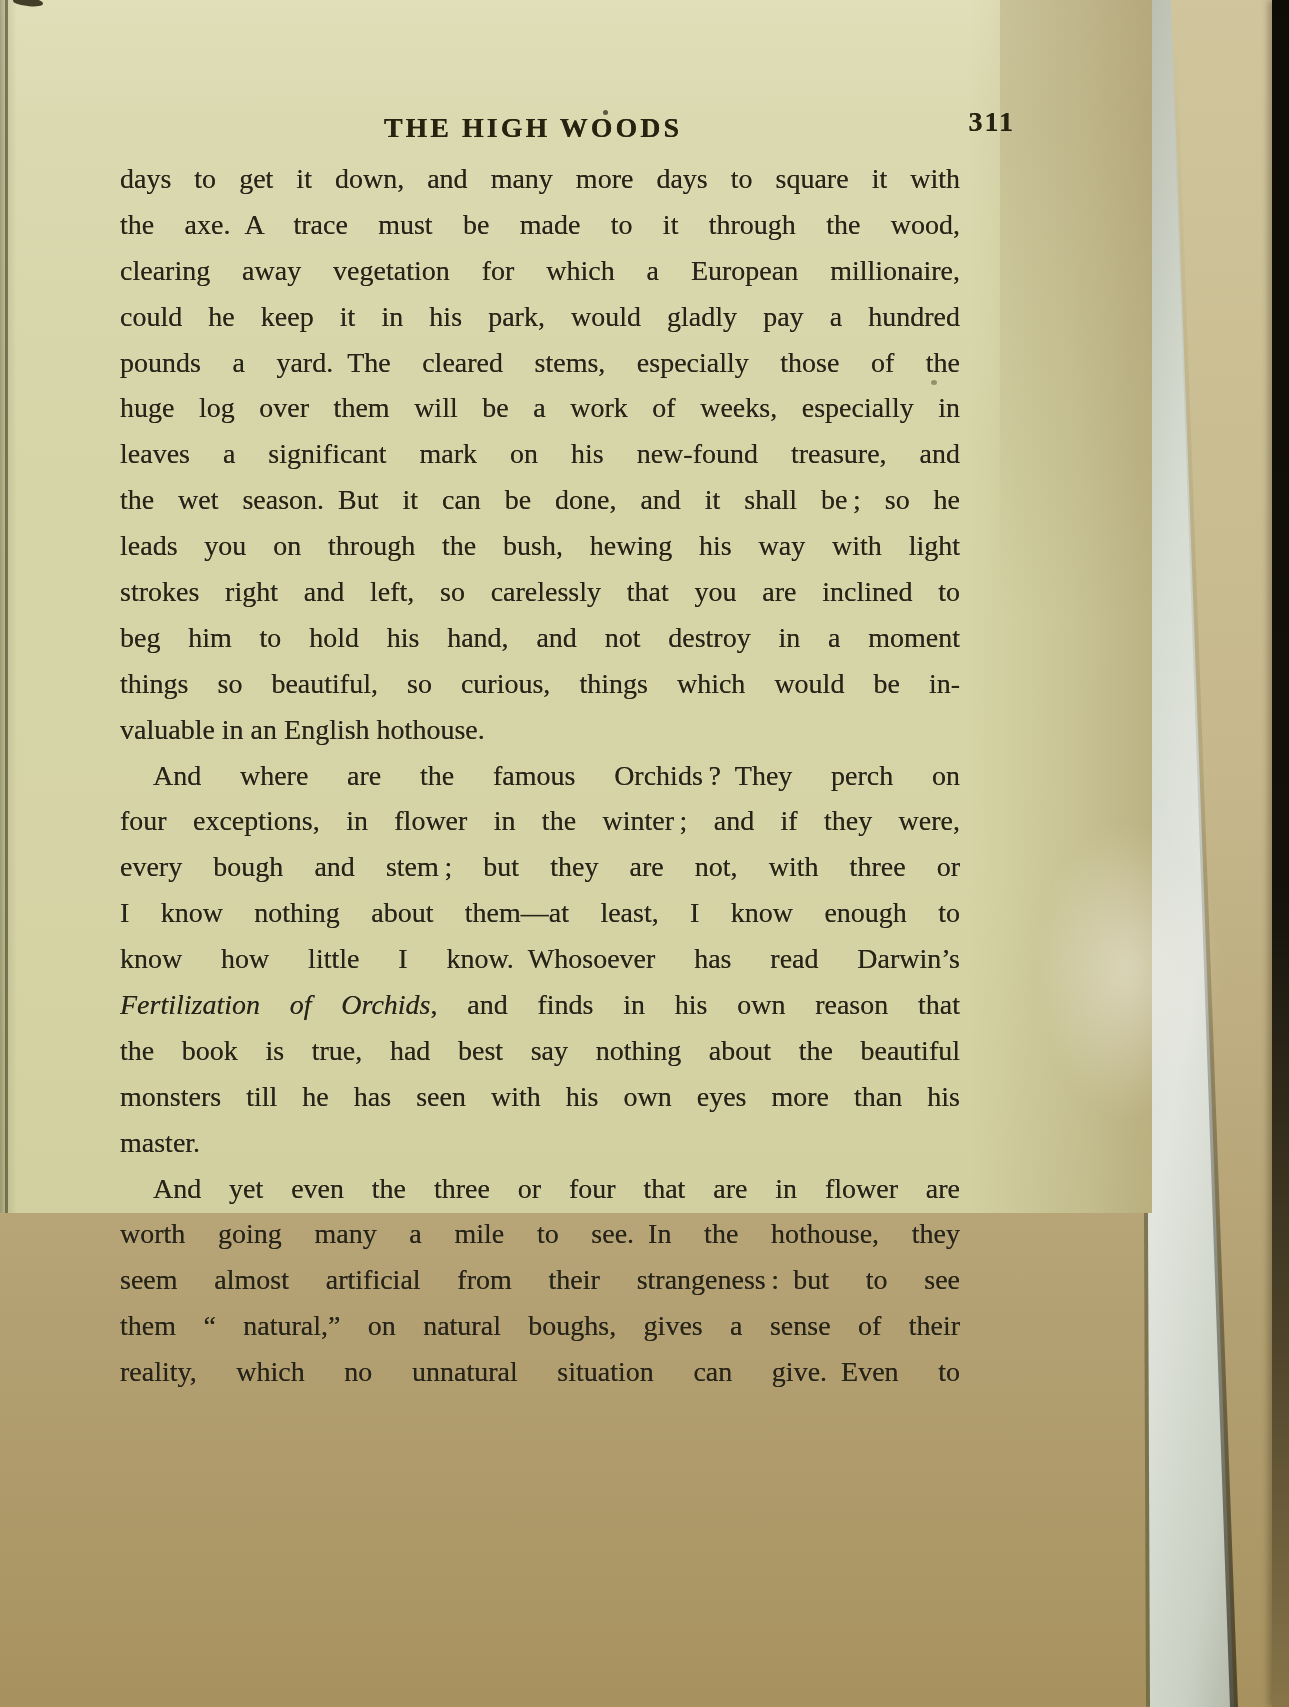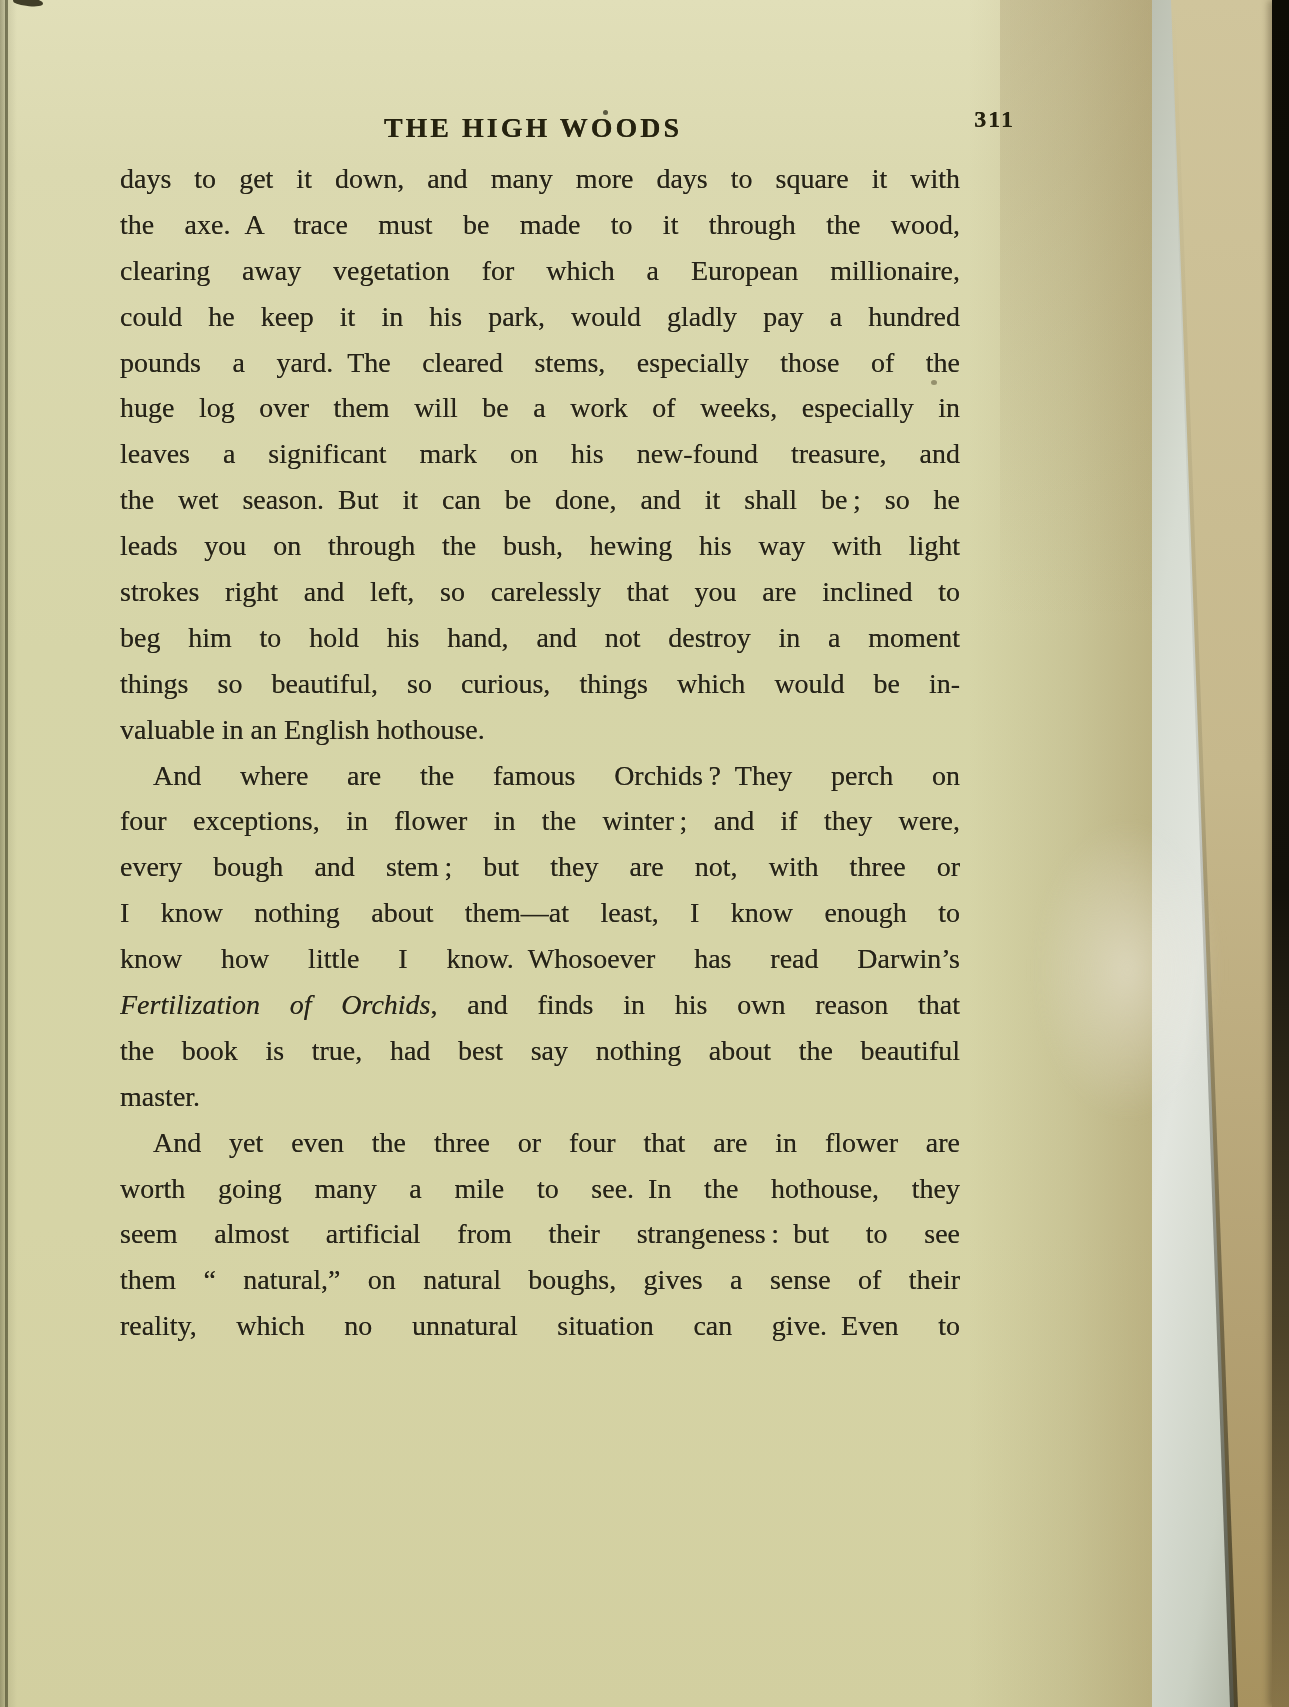--- a/index.html
+++ b/index.html
@@ -3,21 +3,21 @@
 <meta charset="utf-8">
 <style>
   html,body{margin:0;padding:0;background:#6e6450;}
   .scene{
     position:relative;width:1289px;height:1707px;overflow:hidden;
     background:linear-gradient(180deg,#d0c59c 0%,#c6b88c 45%,#b3a072 78%,#a7925f 100%);
     font-family:"Liberation Serif", serif;
   }
   
   .page{
-    position:absolute;left:0;top:0;width:1152px;height:1707px;
+    position:absolute;left:0;top:0;width:1152px;height:1213px;
     background:
       linear-gradient(90deg, rgba(70,68,38,.40) 0px, rgba(70,68,38,.12) 7px, rgba(70,68,38,0) 17px),
       linear-gradient(90deg, rgba(0,0,0,0) 84%, rgba(130,108,60,.16) 93%, rgba(136,112,62,.34) 100%),
       linear-gradient(180deg,#e1dfb9 0%,#dbd9b0 10%,#d6d5a8 38%,#d6d4a6 72%,#d2cfa0 100%);
   }
   .gutter-line{position:absolute;left:5px;top:0;width:3px;height:100%;
     background:rgba(52,52,26,.55);filter:blur(.7px);}
   .page-tr-shade{position:absolute;left:1000px;top:0;width:152px;height:620px;
     background:linear-gradient(180deg,rgba(138,115,66,.24),rgba(138,115,66,0));}
   
@@ -43,21 +43,21 @@
     background:#24220f;opacity:.85;border-radius:45%;transform:rotate(6deg);}
   .speck-a{position:absolute;left:603px;top:110px;width:5px;height:5px;border-radius:50%;
     background:#3a3824;opacity:.8;}
   .speck-b{position:absolute;left:931px;top:380px;width:6px;height:5px;border-radius:50%;
     background:rgba(92,86,56,.55);}
   
   .header{position:absolute;left:120px;top:106px;width:840px;height:46px;color:#262316;}
   .running-title{position:absolute;left:50%;top:6px;transform:translateX(-50%);
     margin-left:-7px;font-weight:bold;font-size:28px;letter-spacing:3px;white-space:nowrap;
     color:#25220f;text-shadow:0 0 .5px rgba(30,28,12,.8);}
-  .page-number{position:absolute;right:-55px;top:0;font-weight:bold;font-size:24px;
+  .page-number{position:absolute;right:-55px;top:0;font-weight:bold;font-size:28px;
     letter-spacing:2px;color:#25220f;text-shadow:0 0 .5px rgba(30,28,12,.8);}
   
   .bodytext{position:absolute;left:120px;top:156px;width:840px;color:#262319;
     font-size:28px;text-shadow:0 0 .4px rgba(34,30,14,.65);}
   .line{height:45.9px;line-height:45.9px;text-align:justify;text-align-last:justify;
     overflow:hidden;}
   .line.flush{text-align-last:left;}
   .line.indent{text-indent:33px;}
   .it{font-style:italic;margin-top:23px;}
 </style>
@@ -97,20 +97,21 @@
         <div class="line"><span>beg him to hold his hand, and not destroy in a moment</span></div>
         <div class="line"><span>things so beautiful, so curious, things which would be in-</span></div>
         <div class="line flush"><span>valuable in an English hothouse.</span></div>
         <div class="line indent"><span>And where are the famous Orchids ? They perch on</span></div>
         <div class="line"><span>four exceptions, in flower in the winter ; and if they were,</span></div>
         <div class="line"><span>every bough and stem ; but they are not, with three or</span></div>
         <div class="line"><span>I know nothing about them—at least, I know enough to</span></div>
         <div class="line"><span>know how little I know. Whosoever has read Darwin’s</span></div>
         <div class="line"><span class="it">Fertilization of Orchids</span><span>, and finds in his own reason that</span></div>
         <div class="line"><span>the book is true, had best say nothing about the beautiful</span></div>
+        <div class="line"><span>monsters till he has seen with his own eyes more than his</span></div>
         <div class="line flush"><span>master.</span></div>
         <div class="line indent"><span>And yet even the three or four that are in flower are</span></div>
         <div class="line"><span>worth going many a mile to see. In the hothouse, they</span></div>
         <div class="line"><span>seem almost artificial from their strangeness : but to see</span></div>
         <div class="line"><span>them “ natural,” on natural boughs, gives a sense of their</span></div>
         <div class="line"><span>reality, which no unnatural situation can give. Even to</span></div>
       </div>
 
     <div class="speck-a"></div>
     <div class="speck-b"></div>

